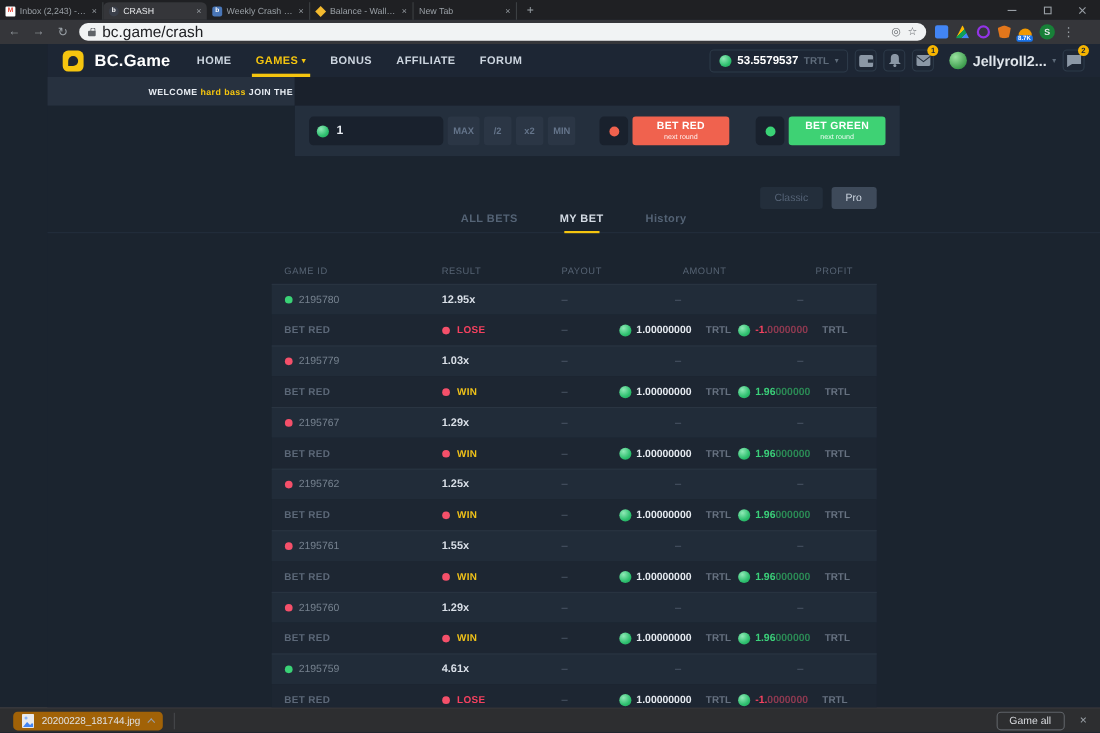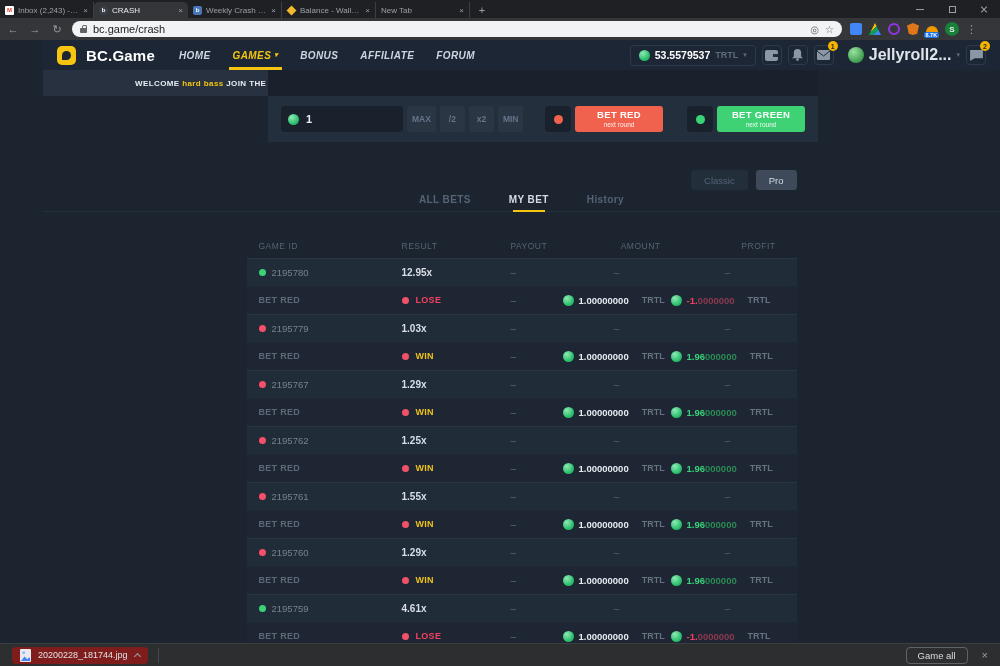--- a/index.html
+++ b/index.html
@@ -27,21 +27,21 @@
   .glyph-close { position:relative; width:8px; height:8px; }
   .glyph-close i, .glyph-close b { position:absolute; left:0; top:3.5px; width:8px; height:1px; background:#9aa0a6; }
   .glyph-close i { transform:rotate(45deg); } .glyph-close b { transform:rotate(-45deg); }
 
   
   .addrbar { height:22px; background:#35363a; display:flex; align-items:center; padding:0 6px; gap:8px; }
   .nav-glyph { color:#9aa0a6; font-size:11px; width:14px; text-align:center; }
   .omnibox { flex:1; height:16px; background:#f1f3f4; border-radius:8px; display:flex; align-items:center; padding:0 8px; gap:6px; max-width:770px; }
   .lock { width:7px; height:5px; background:#5f6368; border-radius:1px; position:relative; margin-top:2px; }
   .lock::before { content:""; position:absolute; top:-3px; left:1.5px; width:3px; height:3px; border:1px solid #5f6368; border-bottom:none; border-radius:2px 2px 0 0; }
-  .url { font-size:11px; color:#202124; flex:1; }
+  .url { font-size:14px; color:#202124; flex:1; }
   .omni-icon { color:#5f6368; font-size:10px; }
   .ext-row { display:flex; align-items:center; gap:7px; }
   .ext { width:12px; height:12px; position:relative; }
   .ext.sq { background:#4285f4; border-radius:2px; }
   .ext.drive { clip-path:polygon(50% 0,100% 100%,0 100%); background:linear-gradient(135deg,#ffba00 0 45%,#0f9d58 45% 70%,#4285f4 70%); }
   .ext.ring { border:2.5px solid #9334e6; border-radius:50%; }
   .ext.fox { background:#e2761b; clip-path:polygon(50% 0,100% 20%,85% 90%,50% 100%,15% 90%,0 20%); }
   .ext.arch { background:#f29900; border-radius:6px 6px 0 0; height:9px; margin-top:3px; }
   .ext .mini-badge { position:absolute; bottom:-3px; left:-2px; background:#1a73e8; color:#fff; font-size:5.5px; font-weight:bold; padding:0 1.5px; border-radius:2px; }
   .profile-dot { width:14px; height:14px; border-radius:50%; background:#188038; color:#e8eaed; font-size:8px; font-weight:bold; display:flex; align-items:center; justify-content:center; }
@@ -49,36 +49,36 @@
 
   
   .page { flex:1; background:#1b242f; overflow:hidden; position:relative;margin-left:43px; }
 
   
   .site-header { height:30px; background:#1d2634; display:flex; align-items:center; padding:0 14px; position:relative; }
   .logo { display:flex; align-items:center; gap:10px; }
   .logo-mark { width:19px; height:19px; background:#f5c50f; border-radius:5px; display:flex; align-items:center; justify-content:center; }
   .logo-mark i { width:9px; height:9px; background:#1d2634; border-radius:50% 50% 50% 0; }
   .brand { color:#fff; font-size:15px; font-weight:bold; letter-spacing:.2px; }
-  .main-nav { display:flex; align-items:flex-start; margin-left:24px; gap:22px; height:100%;font-style:italic; }
+  .main-nav { display:flex; align-items:flex-start; margin-left:24px; gap:22px; height:100%; }
   .nav-item { color:#cdd6e0; font-size:10px; font-weight:bold; letter-spacing:.4px; display:flex; align-items:center; gap:3px; height:100%; position:relative; }
   .nav-item.active { color:#f5c50f; }
   .nav-item.active::after { content:""; position:absolute; left:-4px; right:-4px; bottom:0; height:3px; background:#f5c50f; }
   .nav-caret { font-size:7px; }
   .header-right { margin-left:auto; display:flex; align-items:center; gap:6px; }
   .balance-pill { display:flex; align-items:center; gap:5px; border:1px solid #2d3a49; border-radius:4px; height:21px; padding:0 8px; }
   .coin { width:11px; height:11px; border-radius:50%; background:radial-gradient(circle at 35% 30%, #8fe9b6, #2ec06f 60%, #1f9e55); flex:0 0 auto; }
   .bal-amount { color:#fff; font-size:10.5px; font-weight:bold; }
   .bal-cur { color:#5e6b7a; font-size:9px; font-weight:bold; }
   .hdr-caret { color:#5e6b7a; font-size:7px; }
   .icon-btn { width:20px; height:20px; border:1px solid #2d3a49; border-radius:4px; display:flex; align-items:center; justify-content:center; position:relative; }
   .badge { position:absolute; top:-5px; right:-5px; min-width:10px; height:10px; background:#f7b500; color:#1d2634; font-size:7px; font-weight:bold; border-radius:5px; display:flex; align-items:center; justify-content:center; padding:0 2px; }
   .user-chip { display:flex; align-items:center; gap:5px; margin-left:8px; }
   .avatar { width:16px; height:16px; border-radius:50%; background:radial-gradient(circle at 35% 30%, #9be3a0, #3f9e4f 70%, #2c6e38); }
-  .username { color:#dfe5eb; font-size:16px; font-weight:bold; }
+  .username { color:#dfe5eb; font-size:13px; font-weight:bold; }
 
   
   .marquee-row { display:flex; height:72px; }
   .marquee-left, .marquee-right { width:225px; height:26px; background:#27313f; display:flex; align-items:center; }
   .marquee-left { padding-left:52px; gap:40px; }
   .marquee-text { font-size:8px; font-weight:bold; letter-spacing:.4px; color:#e8edf3; white-space:nowrap; }
   .marquee-text .hl { color:#f5c50f; }
   .marquee-right { padding-left:14px; gap:14px; }
   .tasks-block { line-height:1.1; }
   .tasks-title { color:#eef2f6; font-size:10px; font-weight:bold; font-style:italic; letter-spacing:.3px; }
@@ -143,21 +143,21 @@
   .c4.money, .c5.money { gap:5px; }
   .c4 .dash-center, .c5 .dash-center { margin:0 auto; }
   .num { color:#e6ebf1; font-size:9.5px; font-weight:bold; }
   .cur { color:#667180; font-size:9px; font-weight:bold; margin-left:8px; }
   .profit.win { color:#3bd17a; } .profit.win .dim { color:#2b8a55; }
   .profit.loss { color:#f5415f; } .profit.loss .dim { color:#8e3950; }
   .profit { font-size:9.5px; font-weight:bold; }
 
   
   .download-bar { height:23px; background:#2d2e30; border-top:1px solid #3c3d40; display:flex; align-items:center; padding:0 12px; gap:10px; }
-  .dl-item { display:flex; align-items:center; gap:7px; background:#7f1d1d; border-radius:4px; height:17px; padding:0 8px; }
+  .dl-item { display:flex; align-items:center; gap:7px; background:#a16207; border-radius:4px; height:17px; padding:0 8px; }
   .dl-name { color:#dfe1e5; font-size:9px; }
   .chev-up { width:5px; height:5px; border-left:1.5px solid #9aa0a6; border-top:1.5px solid #9aa0a6; transform:rotate(45deg); margin-top:2px; }
   .dl-divider { width:1px; height:15px; background:#45474b; }
   .dl-right { margin-left:auto; display:flex; align-items:center; gap:14px; }
   .show-all-btn { border:1px solid #5f6368; background:transparent; color:#dadce0; font-size:9.5px; padding:2px 11px; border-radius:4px; }
   .dl-close { color:#9aa0a6; font-size:11px; }
 </style>
 </head>
 <body>
 

